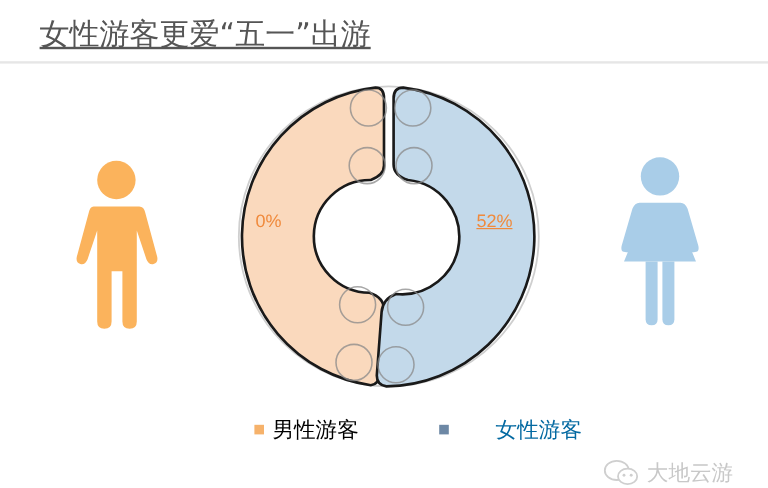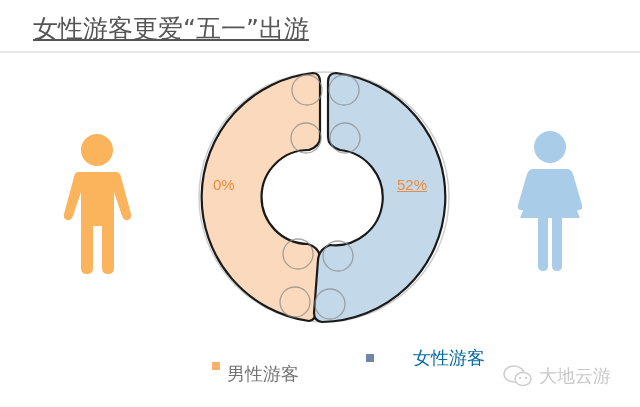--- a/index.html
+++ b/index.html
@@ -14,21 +14,21 @@
       background: #e6e6e6;
     }
     .chart-svg { position: absolute; left: 0; top: 0; }
     .pct {
       position: absolute; font-size: 15px; color: #f08a3c; font-weight: normal;
       font-family: "Liberation Sans", sans-serif;
     }
     .legend { position: absolute; top: 346px; font-size: 18px; white-space: nowrap; display: flex; align-items: center; }
     .legend .sw { width: 8px; height: 8px; display: inline-block; margin-right: 7px; }
     .watermark {
-      position: absolute; left: 502px; top: 363px; display: flex; align-items: center;
+      position: absolute; left: 502px; top: 381px; display: flex; align-items: center;
       color: #c8c8c8; font-size: 18px; white-space: nowrap; justify-content: flex-end;
     }
   </style>
 </head>
 <body>
 
 <div class="title">女性游客更爱“五一”出游</div>
 <div class="title-rule"></div>
 
 <svg class="chart-svg" width="640" height="407" viewBox="0 0 640 407">
@@ -77,21 +77,21 @@
     <path d="M 538 218 L 548 218 L 548 266 Q 548 271 543 271 Q 538 271 538 266 Z"></path>
     <path d="M 552 218 L 562 218 L 562 266 Q 562 271 557 271 Q 552 271 552 266 Z"></path>
   </g>
 </svg>
 
 <div class="pct" style="left:213px; top:176px;">0%</div>
 <div class="pct" style="left:397px; top:176px;text-decoration:underline;">52%</div>
 
 <div class="legend" style="left:212px;">
   <span class="sw" style="background:#f6b26b;"></span>
-  <span style="color:#737373;margin-top:16px;">男性游客</span>
+  <span style="color:#000000;">男性游客</span>
 </div>
 <div class="legend" style="left:366px;">
   <span class="sw" style="background:#6d88a5;"></span>
   <span style="color:#0369a1;margin-left:32px;">女性游客</span>
 </div>
 
 <div class="watermark">
   <svg width="32" height="26" viewBox="0 0 32 26" style="margin-right:5px;">
     <ellipse cx="12" cy="11" rx="10" ry="8" fill="none" stroke="#cfcfcf" stroke-width="1.5"></ellipse>
     <ellipse cx="21" cy="16" rx="8" ry="6.5" fill="#ffffff" stroke="#cfcfcf" stroke-width="1.5"></ellipse>

